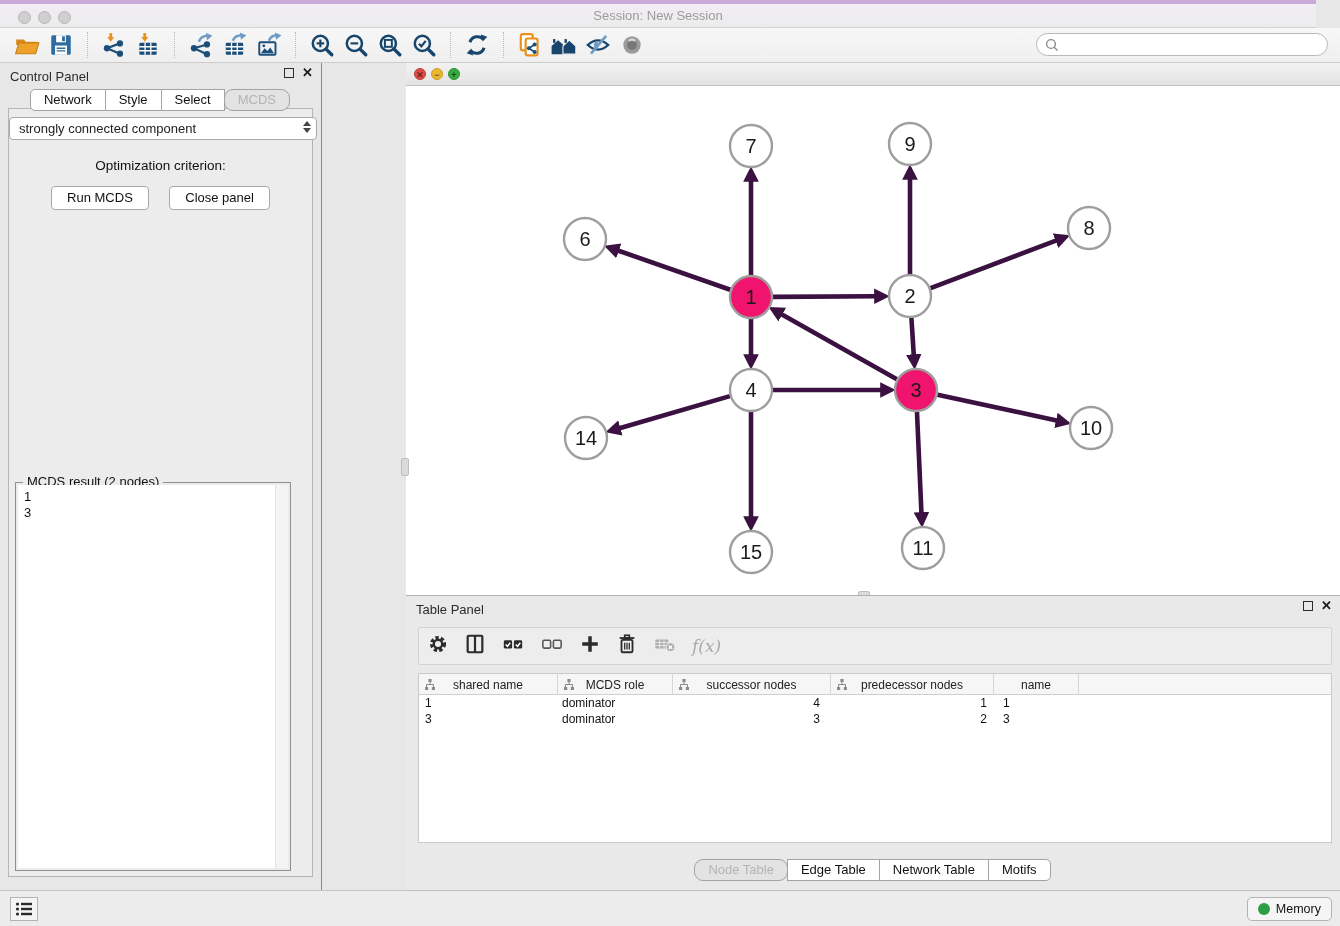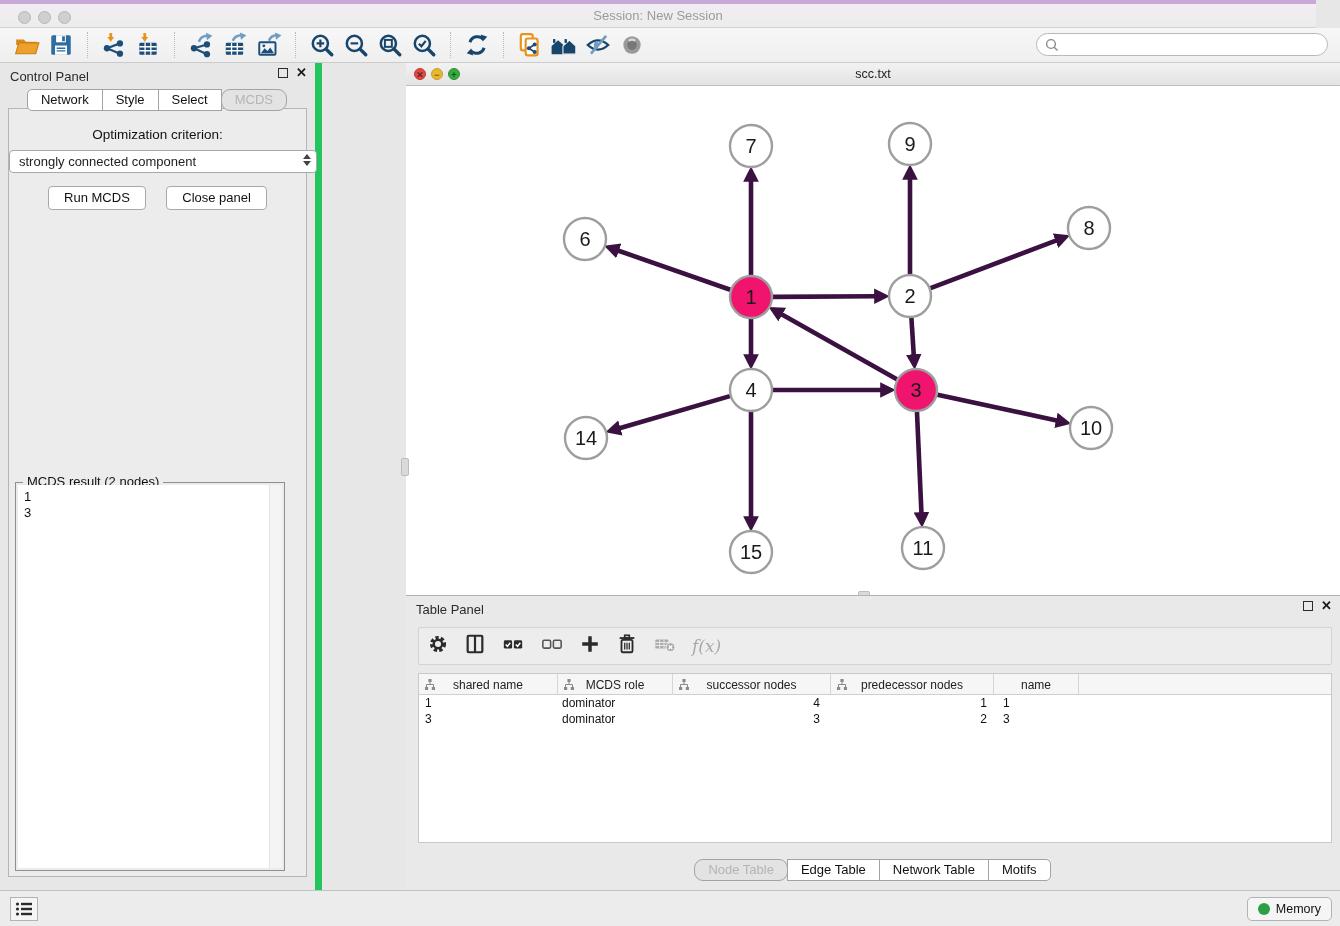--- a/index.html
+++ b/index.html
@@ -20,21 +20,21 @@
   
   #toolbar { position:absolute; top:28px; left:0; width:1340px; height:35px;
     background:linear-gradient(#f7f7f7,#efefef); border-bottom:1px solid #cccccc;
     display:flex; align-items:center; padding:0 10px; }
   .tbtn { width:34px; height:30px; display:flex; align-items:center; justify-content:center; flex:none; }
   .sep { width:1px; height:26px; border-left:1px dotted #b9b9b9; margin:0 9px; flex:none; }
   #search-box { position:absolute; right:12px; top:5px; width:292px; height:23px;
     background:#fff; border:1px solid #b9b9b9; border-radius:12px; display:flex; align-items:center; padding-left:7px; }
   
   #control-panel { position:absolute; top:63px; left:0; width:322px; height:827px;
-    background:#e7e7e7; border-right:7px solid #22c55e; }
+    background:#e7e7e7; border-right:1px solid #22c55e; }
   .panel-header { position:relative; height:26px; font-size:13px; color:#2b2b2b; padding:6px 0 0 10px; }
   .ph-icons { position:absolute; right:8px; top:5px; display:flex; gap:8px; align-items:center; }
   .ph-max { width:10px; height:10px; border:1.6px solid #2b2b2b; display:inline-block; }
   .ph-close { font-size:13px; font-weight:bold; color:#1a1a1a; line-height:10px; }
   .tabs-row { position:relative; text-align:center; z-index:3; }
   .tab { display:inline-block; padding:2px 13px 3px; background:#fff; border:1px solid #a3a3a3;
     margin-left:-1px; font-size:13px; color:#111; cursor:default; }
   .tab:first-child { border-radius:5px 0 0 5px; }
   .tab:last-child { border-radius:0 5px 5px 0; }
   .tab.active { background:#e3e3e3; color:#b4b4b4;border-radius:9px; }
@@ -250,28 +250,28 @@
 <div id="control-panel">
   <div class="panel-header">
     <span>Control Panel</span>
     <span class="ph-icons">
       <span class="ph-max"></span>
       <span class="ph-close">✕</span>
     </span>
   </div>
   <div class="tabs-row" id="ctrl-tabs"><div class="tab">Network</div><div class="tab">Style</div><div class="tab">Select</div><div class="tab active">MCDS</div></div>
   <div id="ctrl-body">
-    <div id="opt-label">Optimization criterion:</div>
     <div id="criterion-select">
       <span>strongly connected component</span>
       <span class="stepper">
           <i class="step-up"></i>
           <i class="step-dn"></i>
         </span>
     </div>
+    <div id="opt-label">Optimization criterion:</div>
     <div id="btn-row">
       <span class="btn">Run MCDS</span>
       <span class="btn">Close panel</span>
     </div>
     <div id="result-group">
       <span id="result-title">MCDS result (2 nodes)</span>
       <div id="result-box">
         <div id="result-lines">
             <div>1</div>
             <div>3</div>
@@ -280,21 +280,20 @@
       </div>
     </div>
   </div>
 </div>
 
 <div id="network-panel">
   <div id="net-titlebar">
     <span class="net-dot" style="left:8px;background:#df4b43;border:1px solid #c13b35">✕</span>
     <span class="net-dot" style="left:25px;background:#e8b62f;border:1px solid #caa027">−</span>
     <span class="net-dot" style="left:42px;background:#36a93f;border:1px solid #2e9237">+</span>
-    <div id="net-title">scc.txt</div>
   </div>
   <div id="net-canvas">
     <svg id="graph" width="934" height="509">
         <defs>
           <marker id="arw" markerWidth="4" markerHeight="4" refX="0.4" refY="1.7" orient="auto" markerUnits="strokeWidth">
             <path d="M0,0 L3.4,1.7 L0,3.4 Z" fill="#3A1140"></path>
           </marker>
         </defs>
         <line x1="345" y1="189" x2="345" y2="94" stroke="#3A1140" stroke-width="4.6" marker-end="url(#arw)"></line>
         <line x1="324.23121807335133" y1="203.7434376400866" x2="211.0972084320934" y2="164.2146872835025" stroke="#3A1140" stroke-width="4.6" marker-end="url(#arw)"></line>

